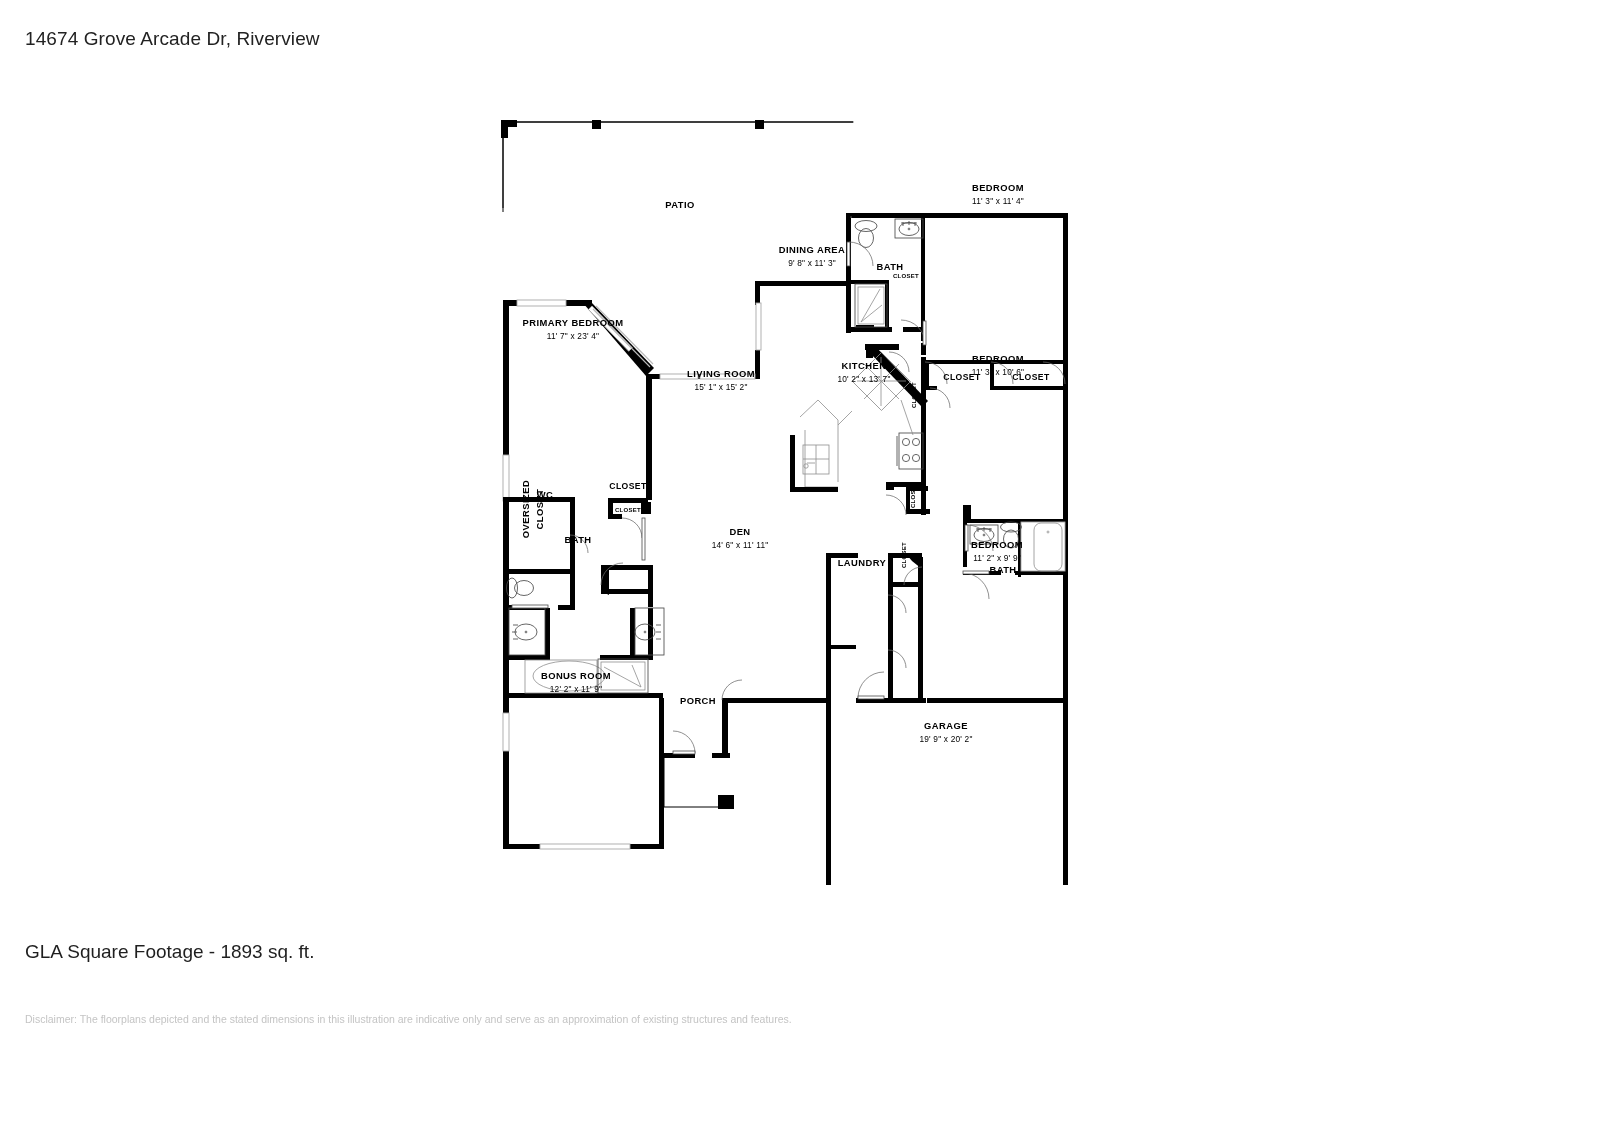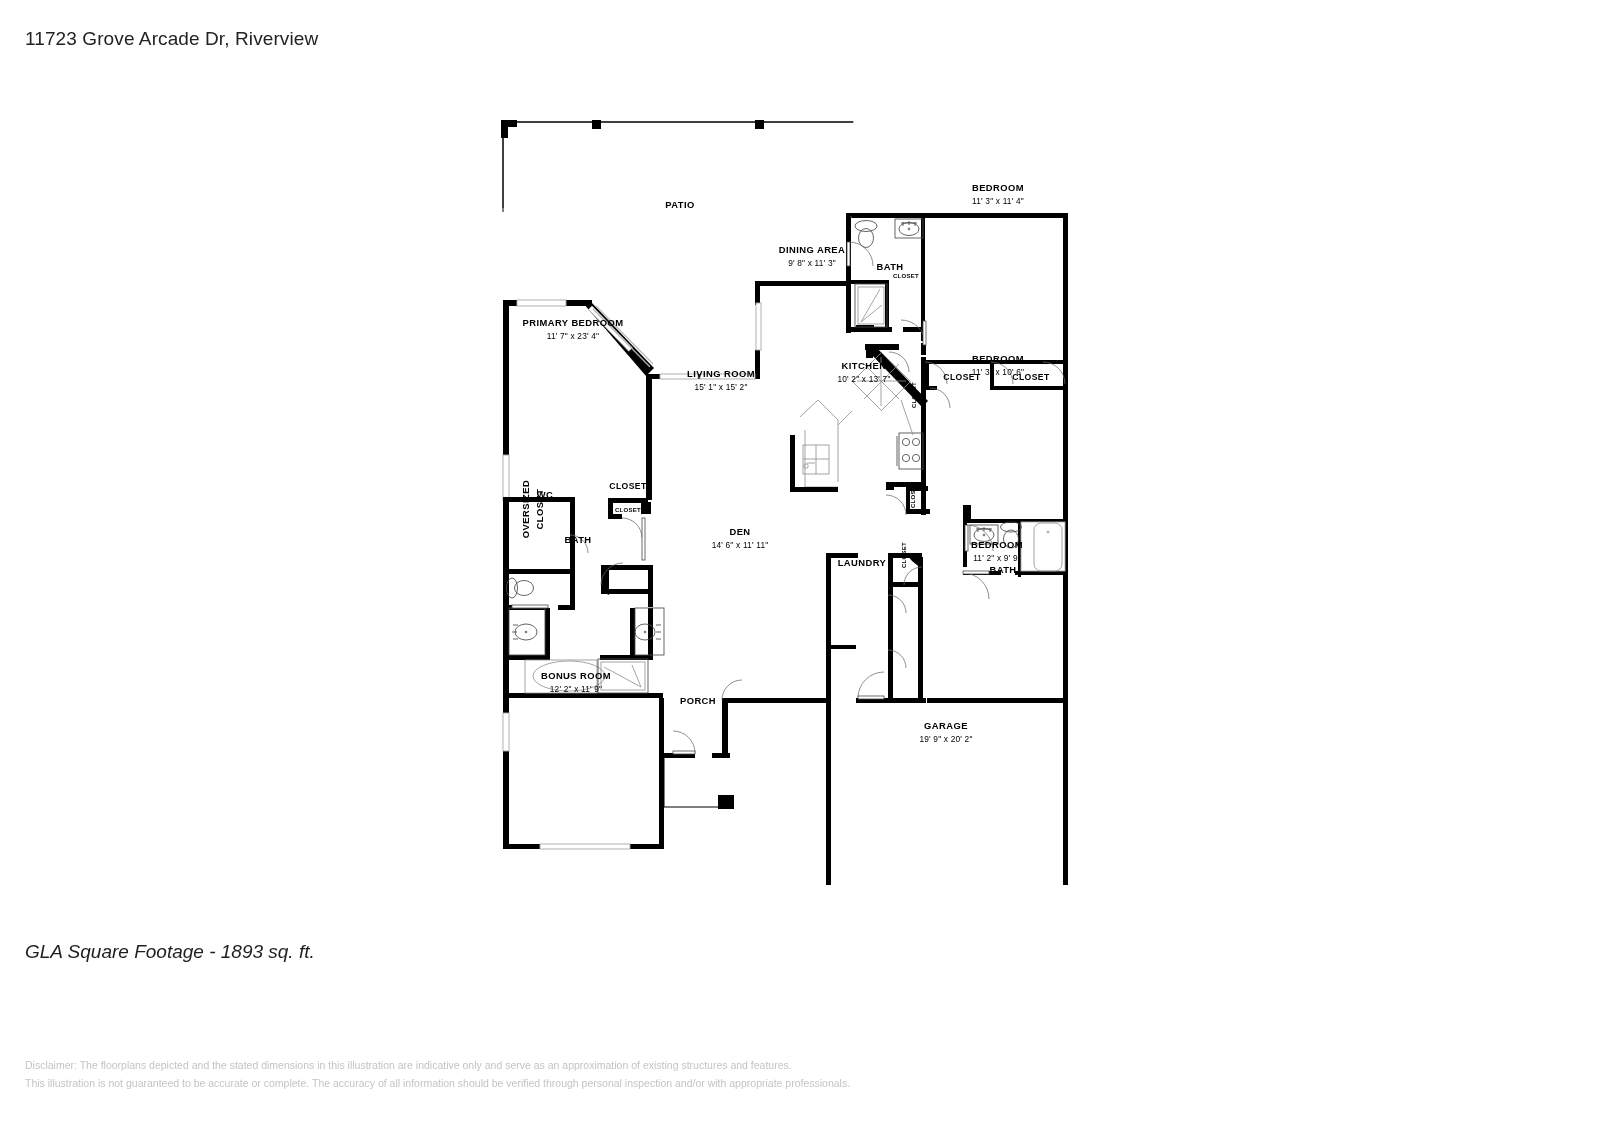--- a/index.html
+++ b/index.html
@@ -33,32 +33,31 @@
     height: 790px;
   }
   #floorplan-svg {
     display: block;
   }
   #summary {
     position: absolute;
     left: 25px;
     top: 938px;
     width: 900px;
-    font-style: italic;
   }
   .summary-line {
     font-size: 19px;
     line-height: 27px;
     color: #1f1f1f;
     white-space: nowrap;
   }
   #disclaimer {
     position: absolute;
     left: 25px;
-    top: 1056px;
+    top: 1010px;
     width: 1200px;
   }
   .disclaimer-line {
     font-size: 10.5px;
     line-height: 18px;
     color: #c4c4c4;
     white-space: nowrap;
   }
   
   .rm-name {
@@ -98,21 +97,21 @@
   .glasswall { fill: none; stroke: #b8b8b8; stroke-width: 1.1; }
   .fix { fill: none; stroke: #4a4a4a; stroke-width: 0.85; }
   .fix-l { fill: none; stroke: #8e8e8e; stroke-width: 0.8; }
   .swing { fill: none; stroke: #6b6b6b; stroke-width: 0.75; }
   .doorleaf { fill: #ffffff; stroke: #4a4a4a; stroke-width: 0.8; }
   .win { fill: #ffffff; stroke: #a8a8a8; stroke-width: 0.9; }
 </style>
 </head>
 <body>
 
-<div id="page-title">11723 Grove Arcade Dr, Riverview</div>
+<div id="page-title">14674 Grove Arcade Dr, Riverview</div>
 
 <div id="floorplan-wrap">
 <svg id="floorplan-svg" width="1600" height="790" viewBox="0 0 1600 790" xmlns="http://www.w3.org/2000/svg">
 
   <g>
     <rect class="thinwall" x="503" y="27" width="350" height="0.01"></rect>
     <line class="thinwall" x1="503" y1="27" x2="853" y2="27"></line>
     <line class="thinwall" x1="503" y1="27" x2="503" y2="117"></line>
 
     <rect class="wall" x="501" y="25" width="16" height="7"></rect>
@@ -450,14 +449,13 @@
 
 </svg>
 </div>
 
 <div id="summary">
   <div class="summary-line">GLA Square Footage - 1893 sq. ft.</div>
 </div>
 
 <div id="disclaimer">
   <div class="disclaimer-line">Disclaimer: The floorplans depicted and the stated dimensions in this illustration are indicative only and serve as an approximation of existing structures and features.</div>
-  <div class="disclaimer-line">This illustration is not guaranteed to be accurate or complete. The accuracy of all information should be verified through personal inspection and/or with appropriate professionals.</div>
 </div>
 
 </body></html>

